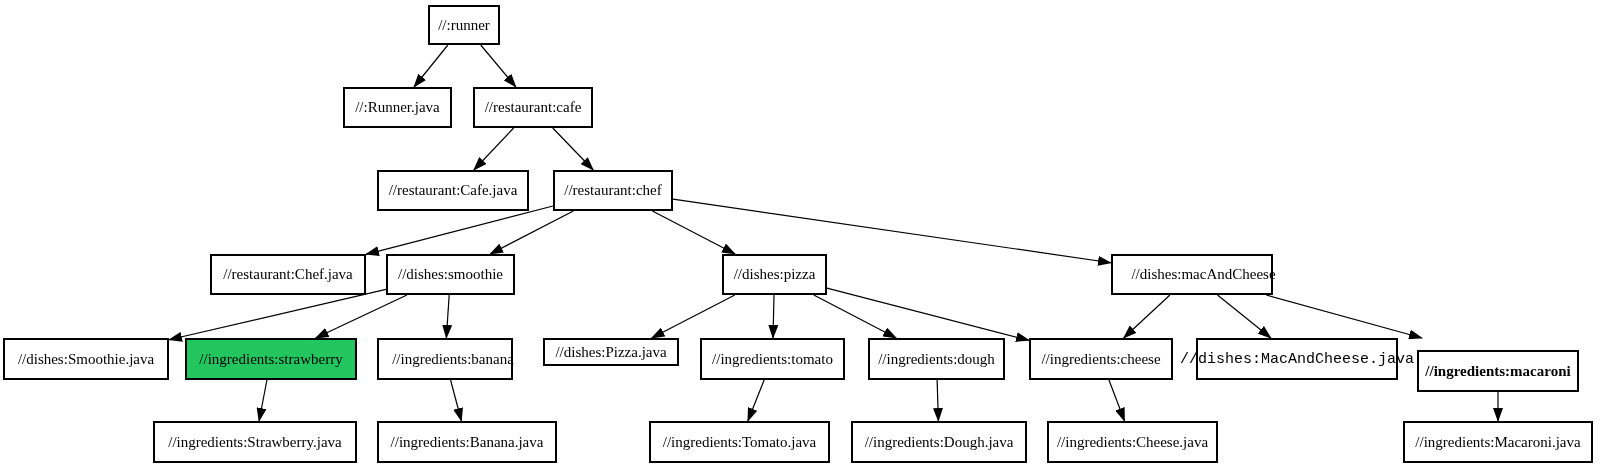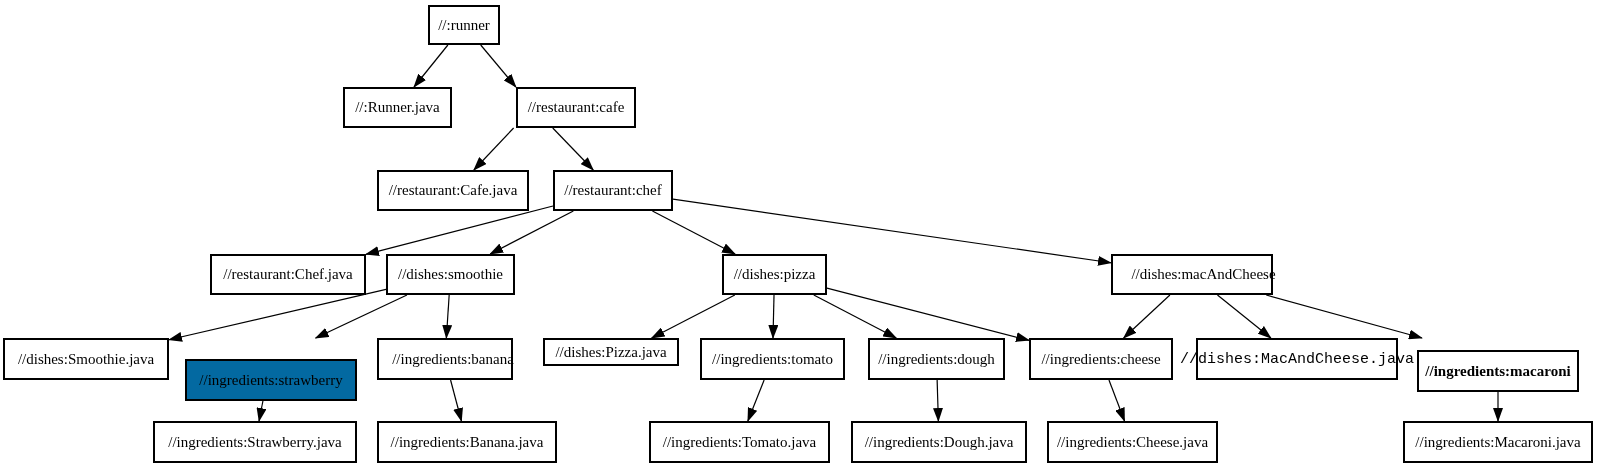--- a/index.html
+++ b/index.html
@@ -69,29 +69,29 @@
         <line x1="1266.2366863905324" y1="295" x2="1421.9526627218934" y2="338" stroke="#000000" stroke-width="1.2" marker-end="url(#arrowhead)"></line>
         <line x1="764.1506024096385" y1="380" x2="747.8493975903615" y2="421" stroke="#000000" stroke-width="1.2" marker-end="url(#arrowhead)"></line>
         <line x1="937.1325301204819" y1="380" x2="938.3674698795181" y2="421" stroke="#000000" stroke-width="1.2" marker-end="url(#arrowhead)"></line>
         <line x1="1108.9698795180723" y1="380" x2="1124.5301204819277" y2="421" stroke="#000000" stroke-width="1.2" marker-end="url(#arrowhead)"></line>
         <line x1="1498" y1="380" x2="1498" y2="421" stroke="#000000" stroke-width="1.2" marker-end="url(#arrowhead)"></line>
       </g>
   </svg>
   <div id="node-layer">
       <div class="graph-node" style="left: 428px; top: 5px; width: 72px; height: 40px; background: rgb(255, 255, 255); border-color: rgb(0, 0, 0); color: rgb(0, 0, 0);">//:runner</div>
       <div class="graph-node" style="left: 343px; top: 87px; width: 109px; height: 41px; background: rgb(255, 255, 255); border-color: rgb(0, 0, 0); color: rgb(0, 0, 0);">//:Runner.java</div>
-      <div class="graph-node" style="left: 473px; top: 87px; width: 120px; height: 41px; background: rgb(255, 255, 255); border-color: rgb(0, 0, 0); color: rgb(0, 0, 0); margin-left: 43px;">//restaurant:cafe</div>
+      <div class="graph-node" style="left: 473px; top: 87px; width: 120px; height: 41px; background: rgb(255, 255, 255); border-color: rgb(0, 0, 0); color: rgb(0, 0, 0);">//restaurant:cafe</div>
       <div class="graph-node" style="left: 377px; top: 170px; width: 152px; height: 41px; background: rgb(255, 255, 255); border-color: rgb(0, 0, 0); color: rgb(0, 0, 0);">//restaurant:Cafe.java</div>
       <div class="graph-node" style="left: 553px; top: 170px; width: 120px; height: 41px; background: rgb(255, 255, 255); border-color: rgb(0, 0, 0); color: rgb(0, 0, 0);">//restaurant:chef</div>
       <div class="graph-node" style="left: 210px; top: 254px; width: 156px; height: 41px; background: rgb(255, 255, 255); border-color: rgb(0, 0, 0); color: rgb(0, 0, 0);">//restaurant:Chef.java</div>
       <div class="graph-node" style="left: 386px; top: 254px; width: 129px; height: 41px; background: rgb(255, 255, 255); border-color: rgb(0, 0, 0); color: rgb(0, 0, 0);">//dishes:smoothie</div>
       <div class="graph-node" style="left: 722px; top: 254px; width: 105px; height: 41px; background: rgb(255, 255, 255); border-color: rgb(0, 0, 0); color: rgb(0, 0, 0);">//dishes:pizza</div>
       <div class="graph-node" style="left: 1111px; top: 254px; width: 162px; height: 41px; background: rgb(255, 255, 255); border-color: rgb(0, 0, 0); color: rgb(0, 0, 0); padding-left: 23px;">//dishes:macAndCheese</div>
       <div class="graph-node" style="left: 3px; top: 338px; width: 166px; height: 42px; background: rgb(255, 255, 255); border-color: rgb(0, 0, 0); color: rgb(0, 0, 0);">//dishes:Smoothie.java</div>
-      <div class="graph-node" style="left: 185px; top: 338px; width: 172px; height: 42px; background: #0369a1; border-color: rgb(0, 0, 0); color: rgb(0, 0, 0); margin-top: 21px;">//ingredients:strawberry</div>
+      <div class="graph-node" style="left: 185px; top: 338px; width: 172px; height: 42px; background: #22c55e; border-color: rgb(0, 0, 0); color: rgb(0, 0, 0);">//ingredients:strawberry</div>
       <div class="graph-node" style="left: 377px; top: 338px; width: 136px; height: 42px; background: rgb(255, 255, 255); border-color: rgb(0, 0, 0); color: rgb(0, 0, 0); padding-left: 16px;">//ingredients:banana</div>
       <div class="graph-node" style="left: 543px; top: 338px; width: 136px; height: 28px; background: rgb(255, 255, 255); border-color: rgb(0, 0, 0); color: rgb(0, 0, 0);">//dishes:Pizza.java</div>
       <div class="graph-node" style="left: 700px; top: 338px; width: 145px; height: 42px; background: rgb(255, 255, 255); border-color: rgb(0, 0, 0); color: rgb(0, 0, 0);">//ingredients:tomato</div>
       <div class="graph-node" style="left: 868px; top: 338px; width: 137px; height: 42px; background: rgb(255, 255, 255); border-color: rgb(0, 0, 0); color: rgb(0, 0, 0);">//ingredients:dough</div>
       <div class="graph-node" style="left: 1029px; top: 338px; width: 144px; height: 42px; background: rgb(255, 255, 255); border-color: rgb(0, 0, 0); color: rgb(0, 0, 0);">//ingredients:cheese</div>
       <div class="graph-node" style="left: 1196px; top: 338px; width: 202px; height: 42px; background: rgb(255, 255, 255); border-color: rgb(0, 0, 0); color: rgb(0, 0, 0); font-family: Liberation Mono, monospace;">//dishes:MacAndCheese.java</div>
       <div class="graph-node" style="left: 1417px; top: 350px; width: 162px; height: 42px; background: rgb(255, 255, 255); border-color: rgb(0, 0, 0); color: rgb(0, 0, 0); font-weight: bold;">//ingredients:macaroni</div>
       <div class="graph-node" style="left: 153px; top: 421px; width: 204px; height: 42px; background: rgb(255, 255, 255); border-color: rgb(0, 0, 0); color: rgb(0, 0, 0);">//ingredients:Strawberry.java</div>
       <div class="graph-node" style="left: 377px; top: 421px; width: 180px; height: 42px; background: rgb(255, 255, 255); border-color: rgb(0, 0, 0); color: rgb(0, 0, 0);">//ingredients:Banana.java</div>
       <div class="graph-node" style="left: 649px; top: 421px; width: 181px; height: 42px; background: rgb(255, 255, 255); border-color: rgb(0, 0, 0); color: rgb(0, 0, 0);">//ingredients:Tomato.java</div>

